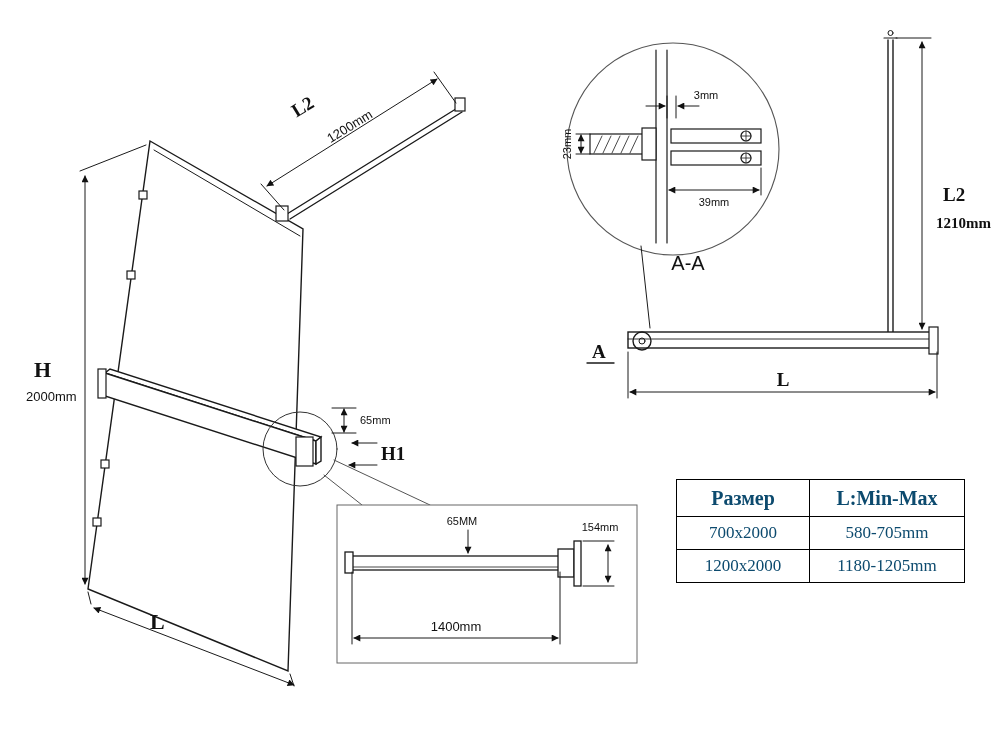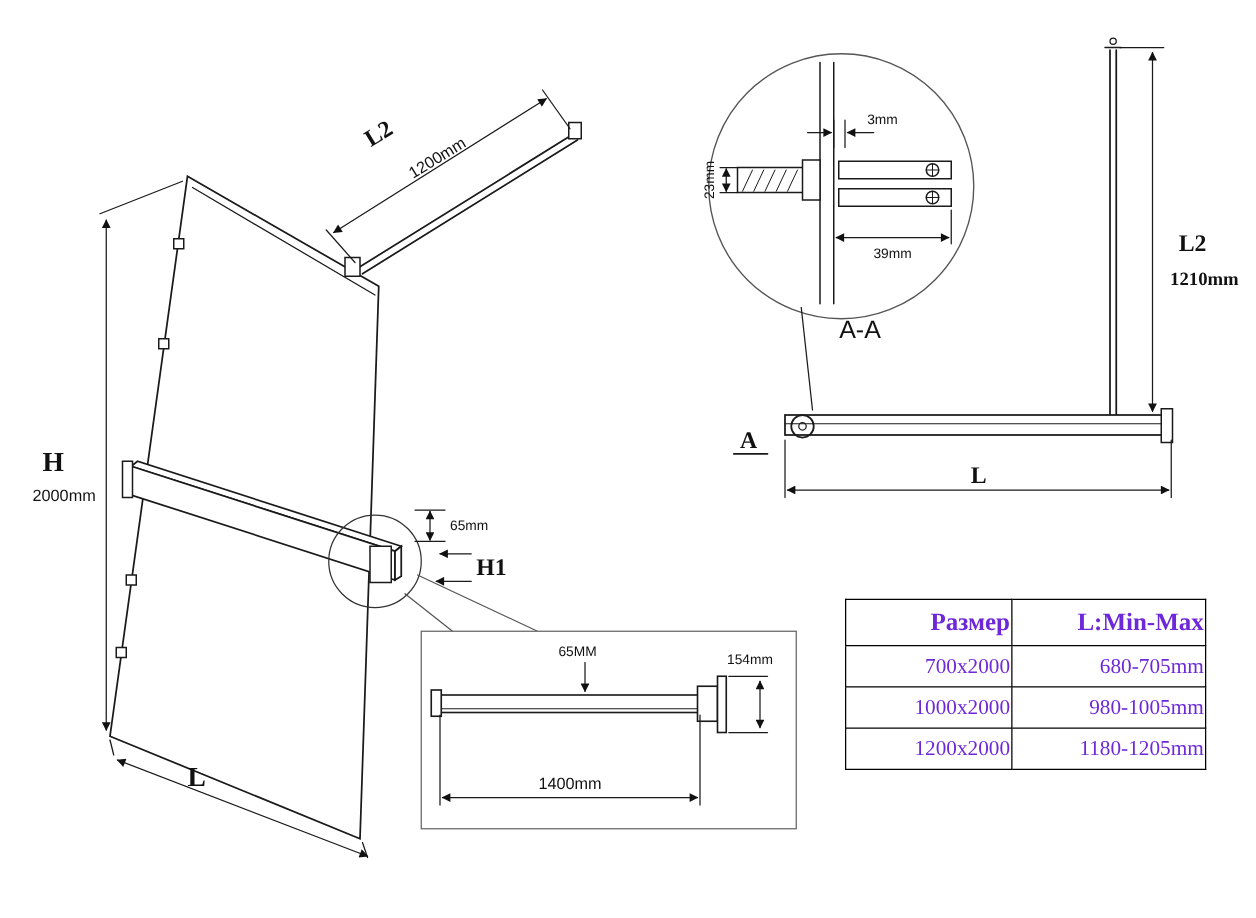--- a/index.html
+++ b/index.html
@@ -8,21 +8,21 @@
   #drawing{position:absolute;left:0;top:0;}
   svg text{fill:#111;}
   .lbl-serif-big{font-family:"Liberation Serif",serif;font-weight:bold;font-size:22px;}
   .lbl-serif{font-family:"Liberation Serif",serif;font-weight:bold;font-size:19px;}
   .lbl-serif-med{font-family:"Liberation Serif",serif;font-weight:bold;font-size:15px;}
   .dim{font-family:"Liberation Sans",sans-serif;font-size:13px;}
   .dim-sm{font-family:"Liberation Sans",sans-serif;font-size:11px;}
   .aa{font-family:"Liberation Sans",sans-serif;font-size:20px;}
   #size-table{position:absolute;left:676px;top:479px;border-collapse:collapse;
               font-family:"Liberation Serif",serif;}
-  #size-table th,#size-table td{border:1px solid #000;text-align:right;background:#fff;color:#6d28d9;}
+  #size-table th,#size-table td{border:1px solid #000;text-align:center;background:#fff;color:#0c4a6e;}
   #size-table th{width:130px;height:34px;font-size:20px;font-weight:bold;}
   #size-table th+th{width:152px;}
   #size-table td{height:30px;font-size:17px;border-radius:14px;}
 </style>
 </head>
 <body>
 
 <div id="canvas">
 
 <svg id="drawing" width="1005" height="734" viewBox="0 0 1005 734" stroke-linecap="round">
@@ -217,25 +217,21 @@
 <table id="size-table">
   <thead>
     <tr>
       <th>Размер</th>
       <th>L:Min-Max</th>
     </tr>
   </thead>
   <tbody>
     <tr>
       <td>700x2000</td>
-      <td>680-705mm</td>
-    </tr>
-    <tr>
-      <td>1000x2000</td>
-      <td>980-1005mm</td>
+      <td>580-705mm</td>
     </tr>
     <tr>
       <td>1200x2000</td>
       <td>1180-1205mm</td>
     </tr>
   </tbody>
 </table>
 
 </div>
 

